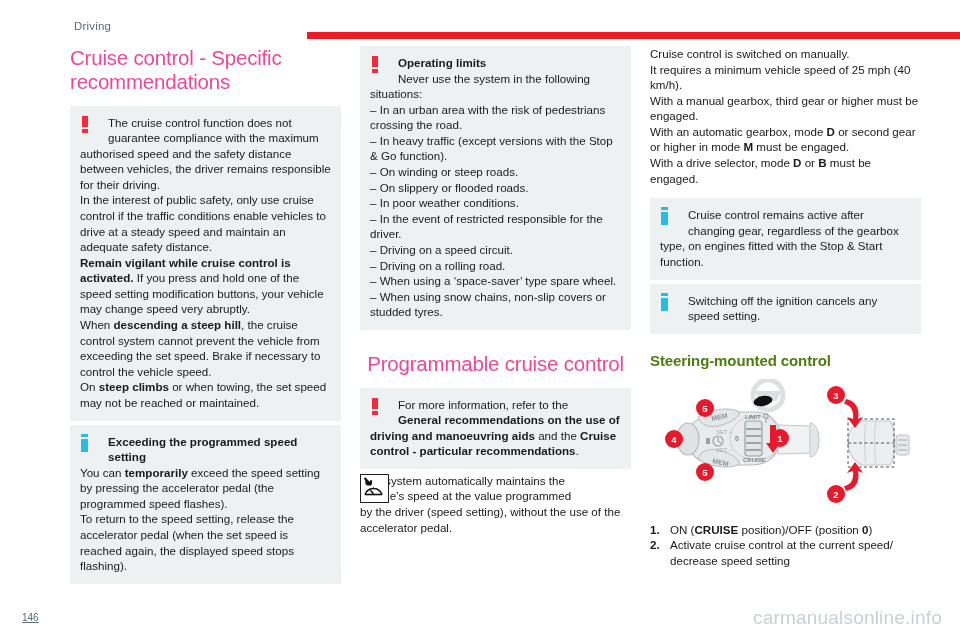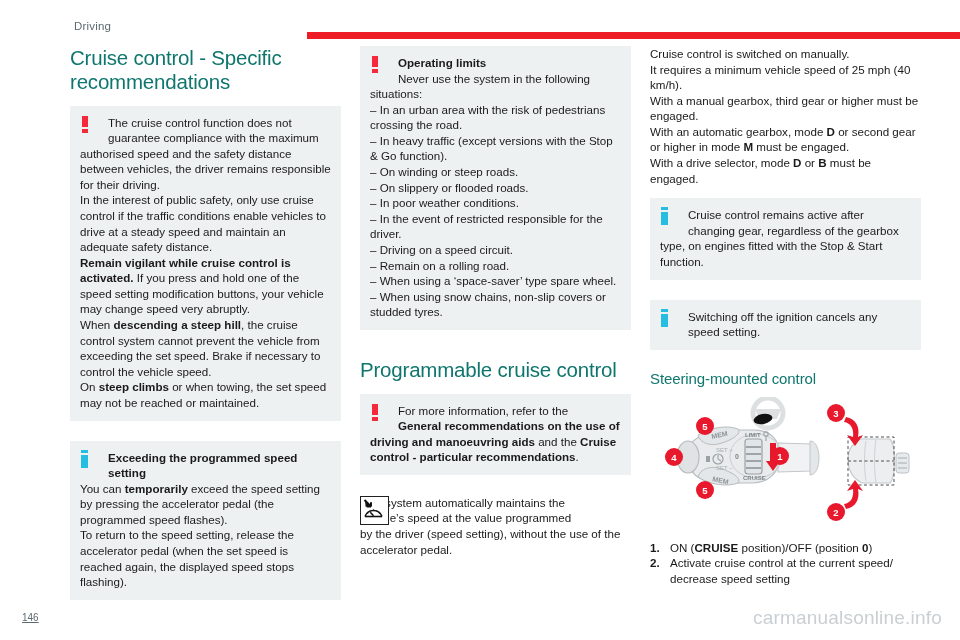--- a/index.html
+++ b/index.html
@@ -26,36 +26,36 @@
 
   
   .col{position:absolute;top:46px;width:271px;}
   .col1{left:70px;}
   .col2{left:360px;}
   .col3{left:650px;}
 
   h1.section-title{
     margin:0 0 12px 0;
     font-size:20.5px;font-weight:400;line-height:1.16;
-    color:#0f766e;letter-spacing:-0.2px;
+    color:#ec4899;letter-spacing:-0.2px;
   }
   h2.sub-title{
     margin:4px 0 10px 0;
-    font-size:15px;font-weight:normal;color:#0f766e;
+    font-size:15px;font-weight:bold;color:#4d7c0f;
     letter-spacing:-0.1px;
   }
 
   p{margin:0;font-size:11.6px;line-height:1.345;color:#1a1a1a;}
   b{font-weight:bold;}
 
   
   .box{
     background:#eef1f2;
     padding:9px 10px 10px 10px;
-    margin-bottom:20px;
+    margin-bottom:4px;
     position:relative;
   }
   .box p{font-size:11.6px;line-height:1.345;}
 
   .icon-warn{
     position:absolute;left:10px;top:10px;
     width:10px;height:17px;
   }
   .icon-warn .bar{
     position:absolute;left:2px;top:0;width:6px;height:11px;
@@ -174,27 +174,27 @@
       </div>
       <p>situations:</p>
       <div class="dash-list">
         <p>–  In an urban area with the risk of pedestrians crossing the road.</p>
         <p>–  In heavy traffic (except versions with the Stop &amp; Go function).</p>
         <p>–  On winding or steep roads.</p>
         <p>–  On slippery or flooded roads.</p>
         <p>–  In poor weather conditions.</p>
         <p>–  In the event of restricted responsible for the driver.</p>
         <p>–  Driving on a speed circuit.</p>
-        <p>–  Remain on a rolling road.</p>
+        <p>–  Driving on a rolling road.</p>
         <p>–  When using a ‘space-saver’ type spare wheel.</p>
         <p>–  When using snow chains, non-slip covers or studded tyres.</p>
       </div>
     </div>
 
-    <h1 class="section-title" style="margin-top:28px;">Programmable cruise control</h1>
+    <h1 class="section-title" style="margin-top:22px;text-align:center;">Programmable cruise control</h1>
 
     <div class="box">
       <div class="icon-warn">
         <div class="bar"></div>
           <div class="dot"></div>
       </div>
       <div class="icon-lines">
         <p>For more information, refer to the</p>
       </div>
       <p style="text-indent:28px;"><b>General recommendations on the use of driving and manoeuvring aids</b><span> and the </span><b>Cruise control - particular recommendations</b><span>.</span></p>

